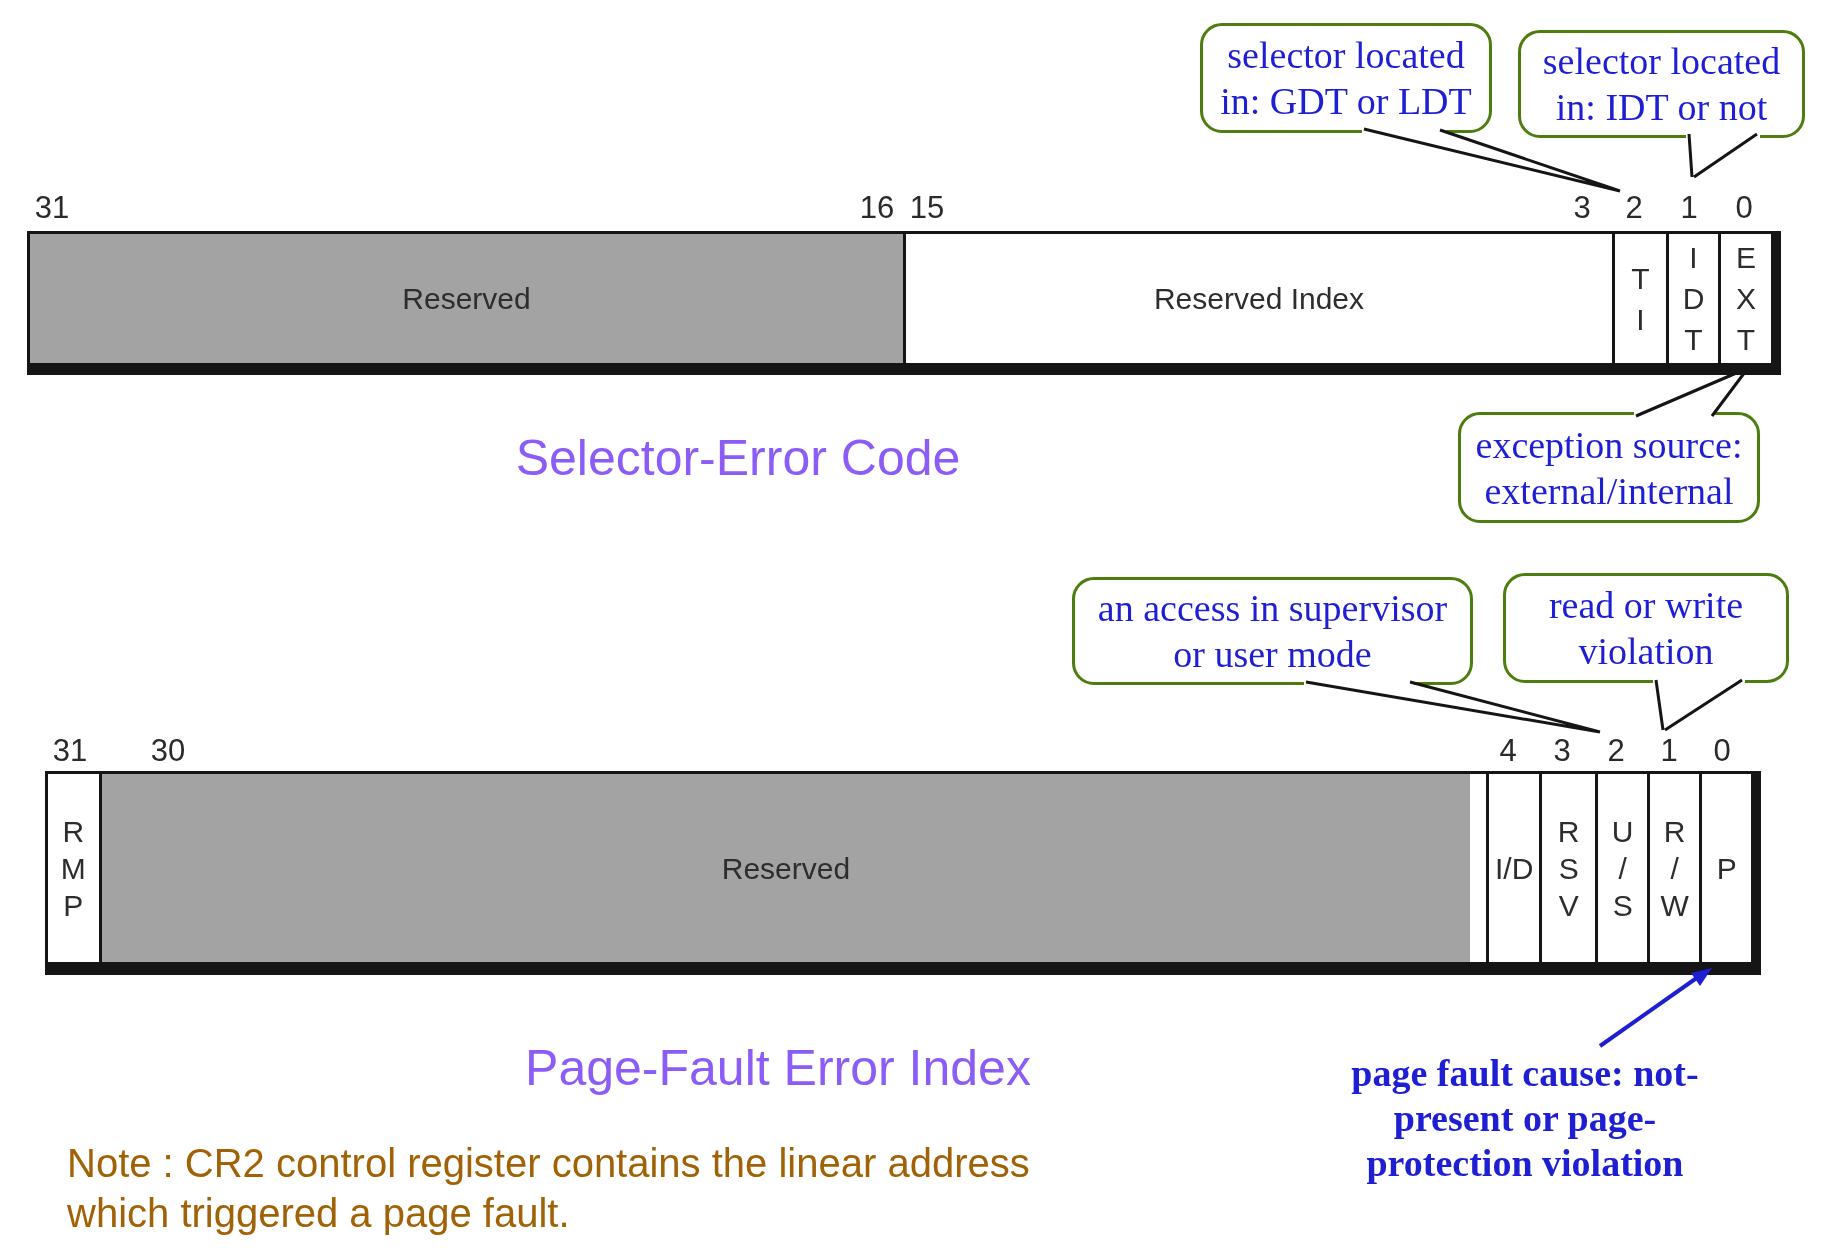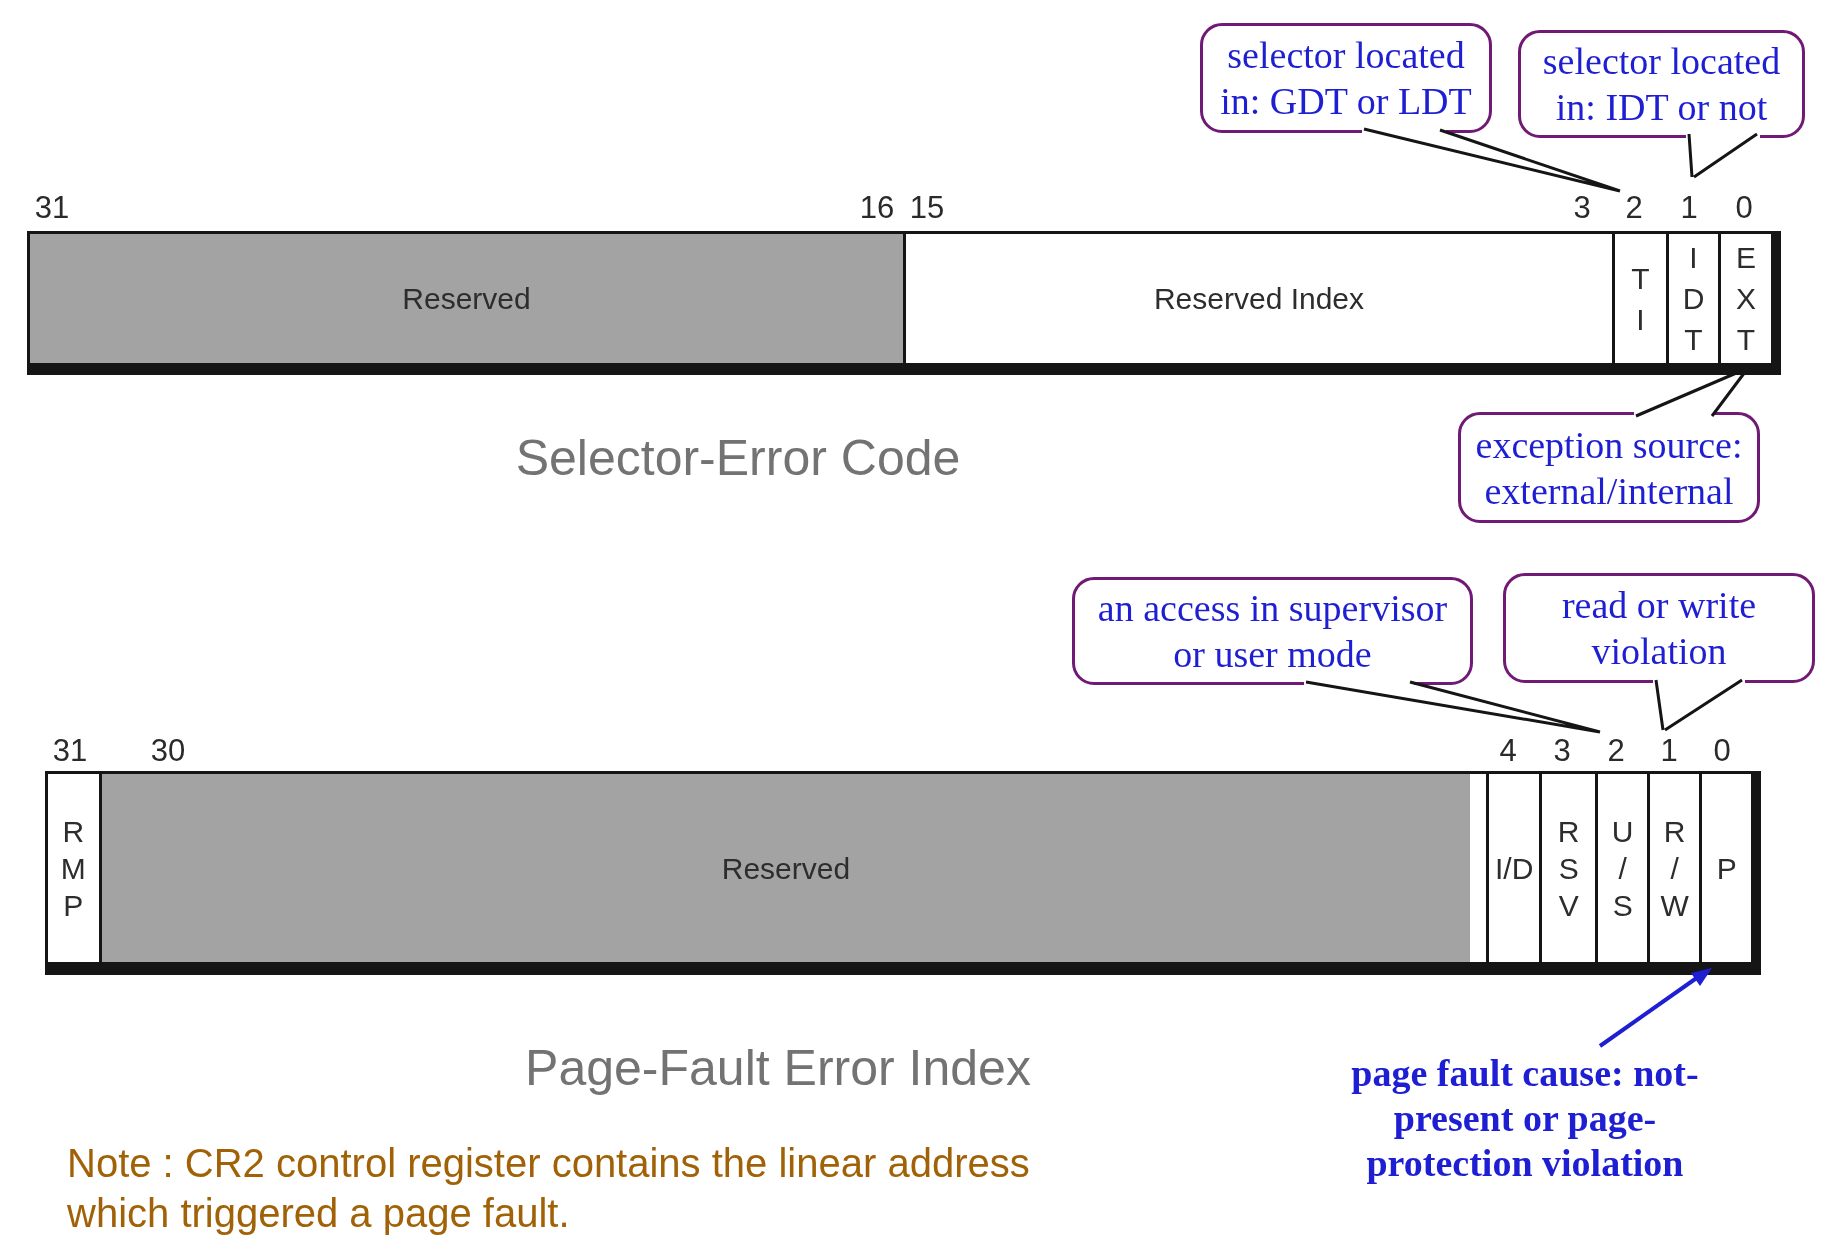--- a/index.html
+++ b/index.html
@@ -23,32 +23,32 @@
     box-sizing:border-box;display:flex;flex-direction:column;justify-content:center;
     align-items:center;text-align:center;white-space:pre-line;
     font-size:30px;color:#2d2d2d;background:#fff;
   }
   .cell + .cell{border-left:3px solid #151515;}
   .reg1 .cell{line-height:41px;}
   .reg2 .cell{line-height:37px;}
   .gray{background:#a3a3a3;}
   
   .title{
-    position:absolute;transform:translateX(-50%);font-size:50px;color:#737373;
+    position:absolute;transform:translateX(-50%);font-size:50px;color:#8b5cf6;
     white-space:nowrap;letter-spacing:0px;
   }
   
   .note{
     position:absolute;left:55px;top:1138px;font-size:40px;line-height:50px;
     color:#a16207;white-space:pre-line;margin-left:12px;
   }
   
   .bubble{
     position:absolute;box-sizing:border-box;background:#fff;
-    border:3px solid #701a75;border-radius:22px;z-index:4;
+    border:3px solid #4d7c0f;border-radius:22px;z-index:4;
     display:flex;flex-direction:column;justify-content:center;align-items:center;
     font-family:"Liberation Serif",serif;font-size:38px;line-height:46px;
     text-align:center;white-space:pre-line;
   }
   .blue{color:#1e1ed2;}
   
   .cause{
     position:absolute;left:1285px;top:1051px;width:480px;text-align:center;
     font-family:"Liberation Serif",serif;font-size:38px;line-height:45px;
     white-space:pre-line;z-index:4;font-weight:bold;
@@ -119,21 +119,21 @@
 
   <div class="bubble blue" style="left:1518px;top:30px;width:287px;height:108px;">selector located
 in: IDT or not</div>
 
   <div class="bubble blue" style="left:1458px;top:412px;width:302px;height:111px;">exception source:
 external/internal</div>
 
   <div class="bubble blue" style="left:1072px;top:577px;width:401px;height:108px;">an access in supervisor
 or user mode</div>
 
-  <div class="bubble blue" style="left:1503px;top:573px;width:312px;height:110px;">read or write
+  <div class="bubble blue" style="left:1503px;top:573px;width:286px;height:110px;">read or write
 violation</div>
 
   <div class="cause blue">page fault cause:  not-
 present or page-
 protection violation</div>
 
   <svg class="overlay" width="1826" height="1252" viewBox="0 0 1826 1252">
 
     <g>
       <rect x="1362" y="124" width="84" height="12" fill="#ffffff"></rect>

